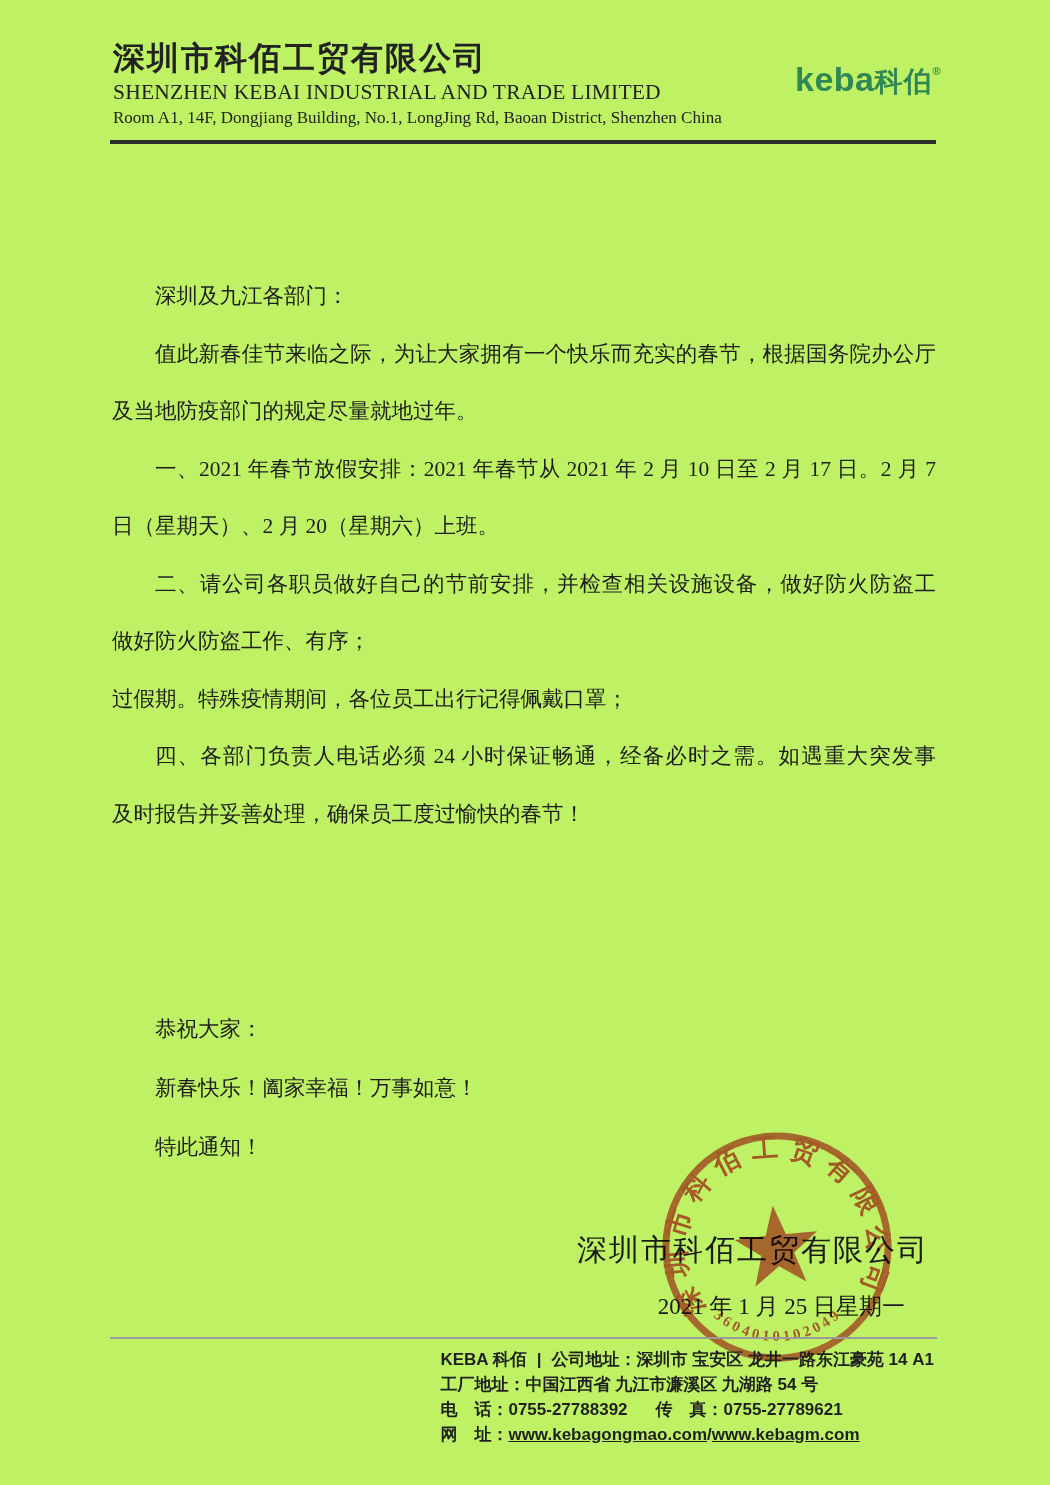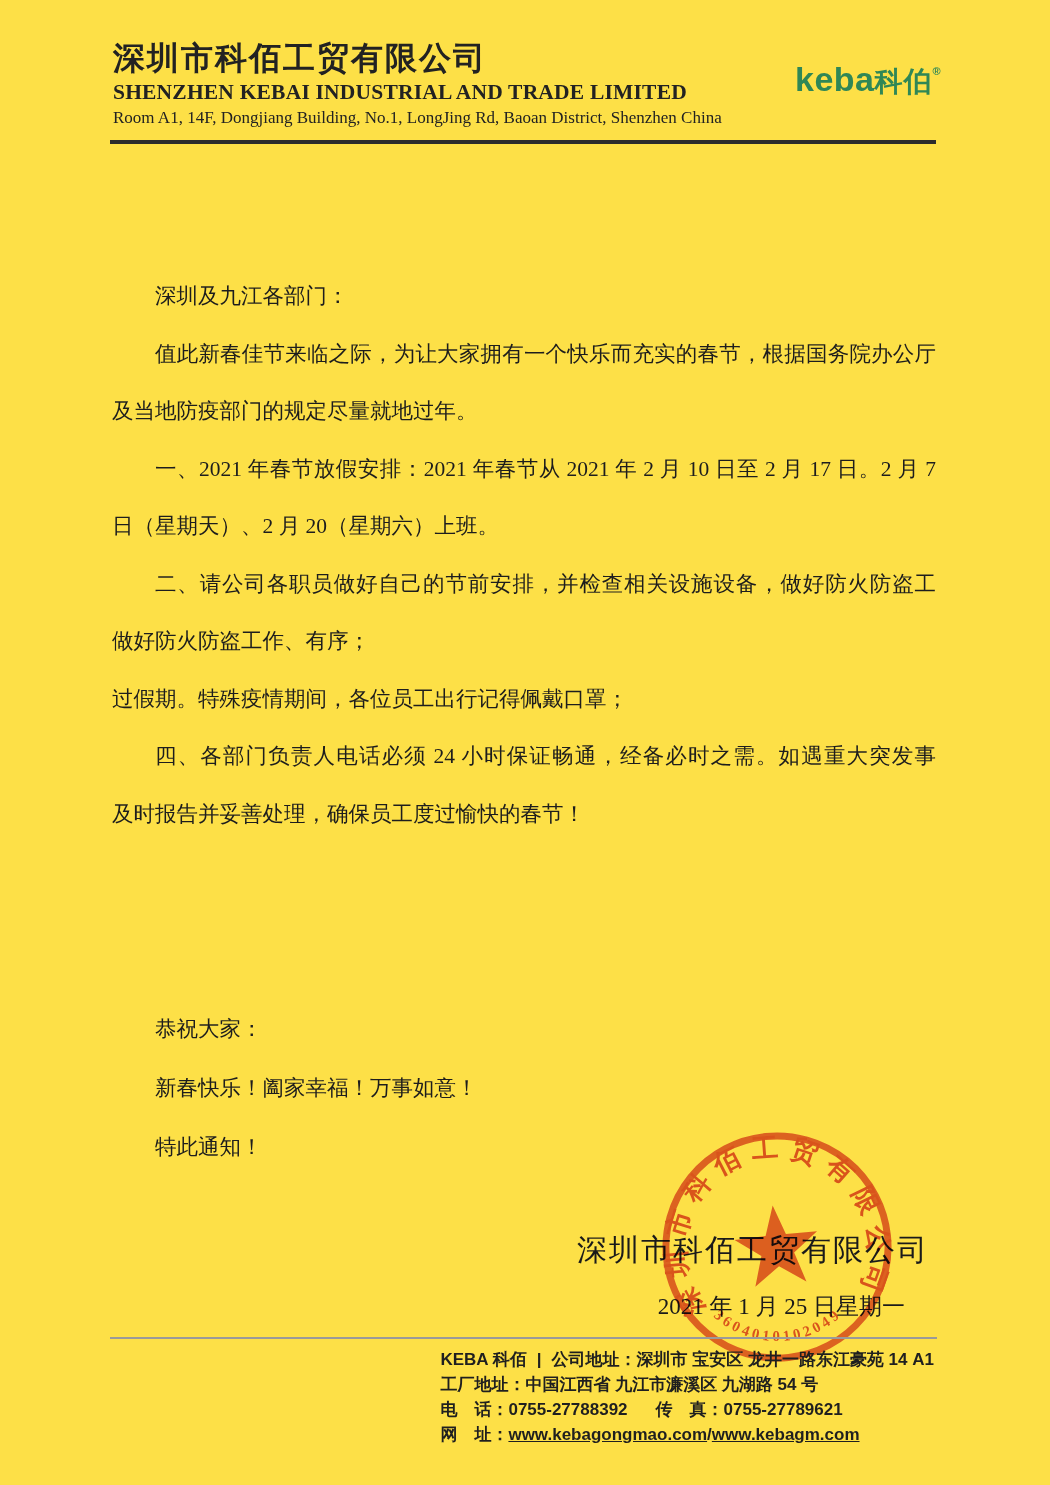--- a/index.html
+++ b/index.html
@@ -1,34 +1,34 @@
 <!DOCTYPE html>
 <html><head>
 <meta charset="utf-8">
 <style>
   * { margin: 0; padding: 0; box-sizing: border-box; }
   html, body { background: #ffffff; }
   .page {
     position: relative;
     width: 1050px;
     height: 1485px;
-    background: #fde047;
+    background: #bef264;
     overflow: hidden;
     font-family: "Liberation Serif", serif;
     color: #1d1d1d;
   }
 
   
   .header { position: absolute; left: 113px; top: 38px; width: 690px; }
   .company-cn {
     font-size: 32px; font-weight: 700; letter-spacing: 2px;
     color: #222; line-height: 40px;
   }
   .company-en {
-    font-size: 21.5px; font-weight: 700; color: #222;
+    font-size: 21.5px; font-weight: 400; color: #222;
     line-height: 26px; margin-top: 1px; letter-spacing: 0.2px;
   }
   .company-addr {
     font-size: 17px; color: #222; line-height: 22px; margin-top: 2px;
   }
   .logo {
     position: absolute; left: 795px; top: 60px;
     font-family: "Liberation Sans", sans-serif;
     font-weight: 700; white-space: nowrap;
   }

